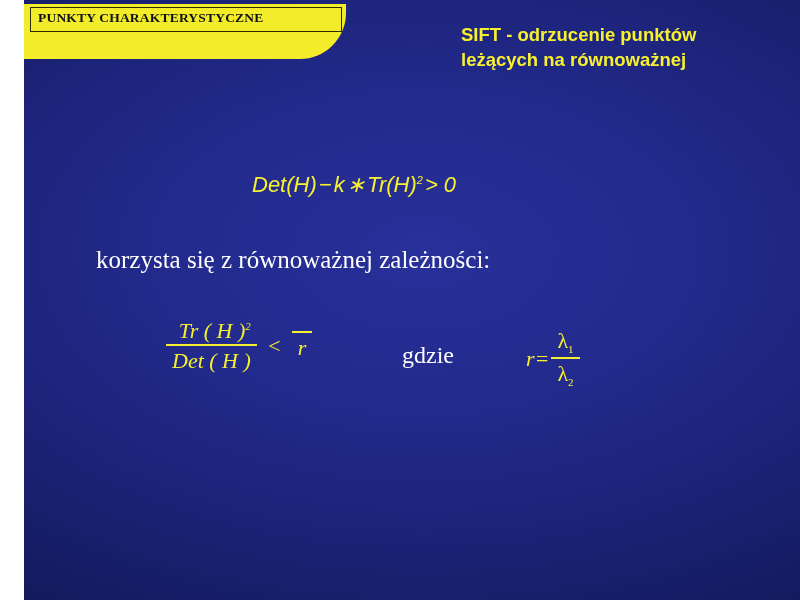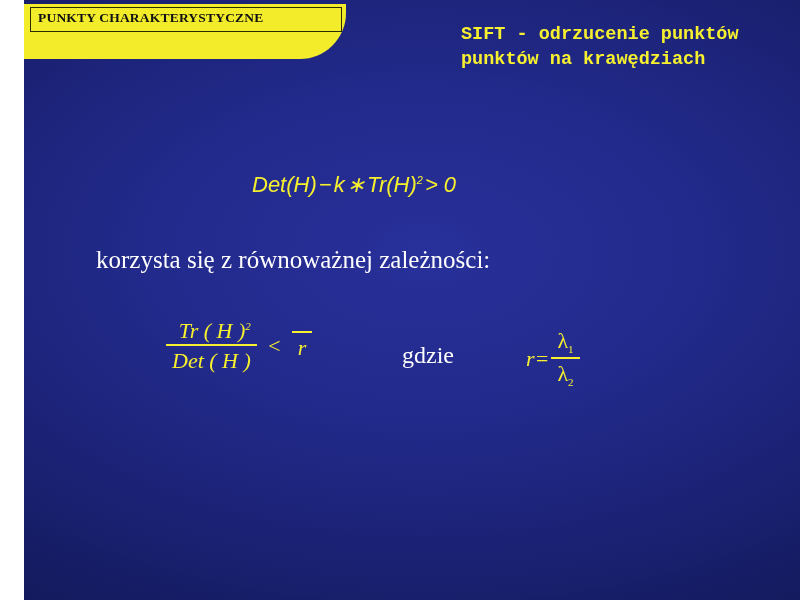--- a/index.html
+++ b/index.html
@@ -60,21 +60,21 @@
     white-space: nowrap;
   }
 
   
   .header-title {
     position: absolute;
     left: 437px;
     top: 22px;
     width: 340px;
     color: #f7f02e;
-    font-family: Liberation Mono, monospace;
+    font-family: Liberation Sans, sans-serif;
     font-weight: bold;
     font-size: 18.5px;
     line-height: 25px;
   }
 
   
   .line1 {
     position: absolute;
     left: 56px;
     top: 102px;
@@ -189,21 +189,21 @@
 <div class="slide">
 
   <div class="banner">
     <div class="banner-shape"></div>
     <div class="banner-inner"></div>
     <div class="banner-text">PUNKTY CHARAKTERYSTYCZNE</div>
   </div>
 
   <div class="header-title">
     <div>SIFT - odrzucenie punktów</div>
-    <div>punktów na krawędziach</div>
+    <div>leżących na równoważnej</div>
   </div>
 
 
   <div class="formula1">
     <span>Det</span><span class="paren">(</span><span>H</span><span class="paren">)</span><span class="op">−</span><span>k</span><span class="op">∗</span><span>Tr</span><span class="paren">(</span><span>H</span><span class="paren">)</span><span class="sup">2</span><span class="op">&gt; 0</span>
   </div>
 
   <div class="line2">korzysta się z równoważnej zależności:</div>
 
   <div class="formula2">

